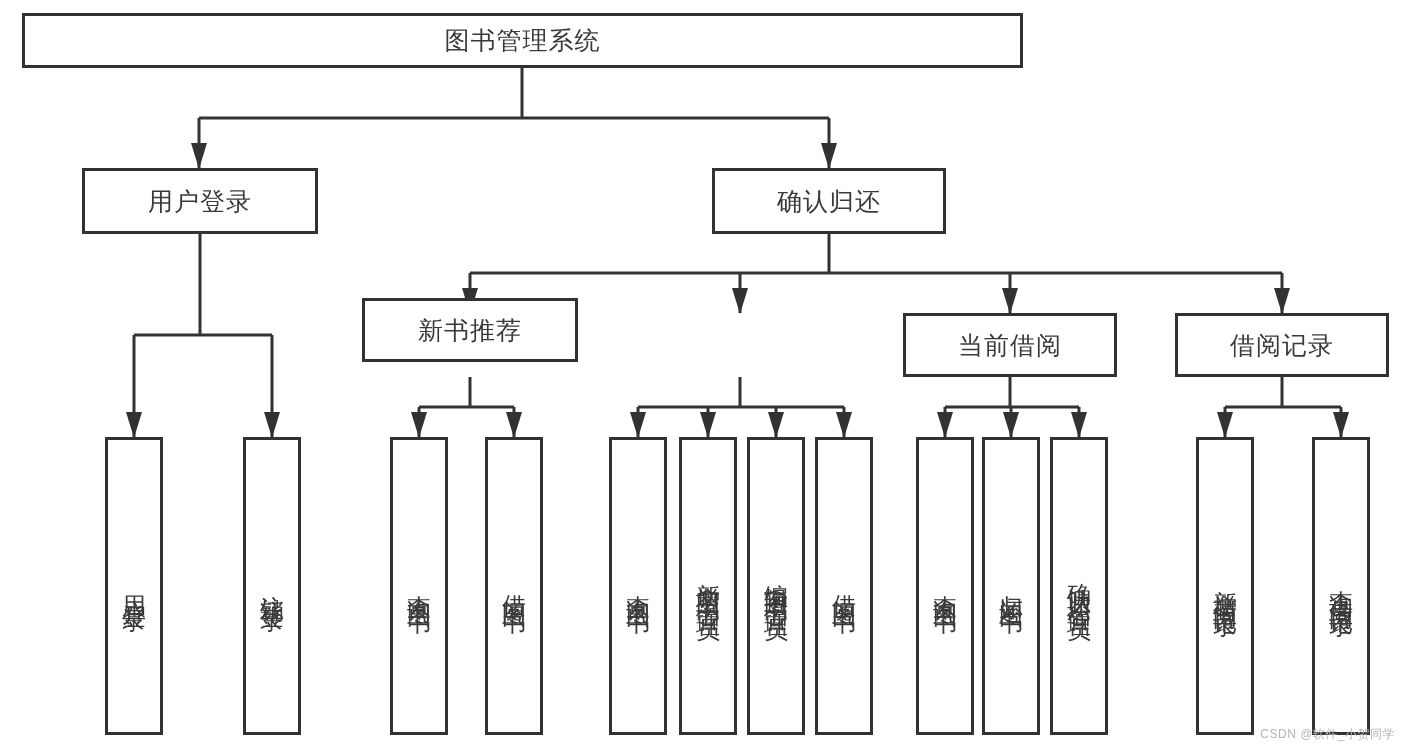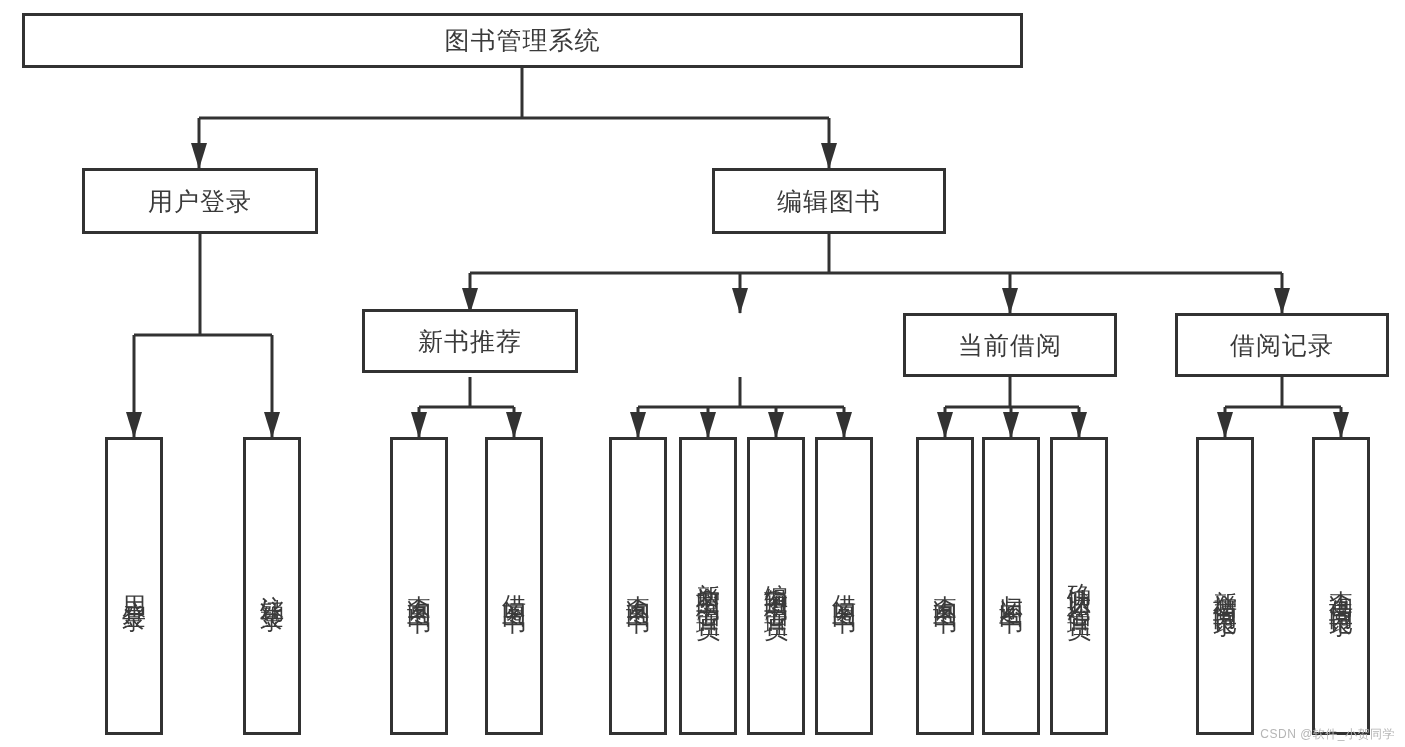--- a/index.html
+++ b/index.html
@@ -115,23 +115,23 @@
       <path d="M1282 377 V407"></path>
       <path d="M1225 407 H1341"></path>
       <path d="M1225 407 V437" marker-end="url(#arw)"></path>
       <path d="M1341 407 V437" marker-end="url(#arw)"></path>
     </g>
   </svg>
 
   <div class="node h" style="left:22px;top:13px;width:1001px;height:55px">图书管理系统</div>
 
   <div class="node h" style="left:82px;top:168px;width:236px;height:66px">用户登录</div>
-  <div class="node h" style="left:712px;top:168px;width:234px;height:66px">编辑图书</div>
+  <div class="node h" style="left:712px;top:168px;width:234px;height:66px">确认归还</div>
 
-  <div class="node h" style="left:362px;top:309px;width:216px;height:64px">新书推荐</div>
+  <div class="node h" style="left:362px;top:298px;width:216px;height:64px">新书推荐</div>
   <div class="node h" style="left:1175px;top:313px;width:214px;height:64px">借阅记录</div>
   <div class="node h" style="left:903px;top:313px;width:214px;height:64px">当前借阅</div>
 
   <div class="node v" style="left:105px;top:437px;width:58px;height:298px">用户登录</div>
   <div class="node v" style="left:243px;top:437px;width:58px;height:298px">注销登录</div>
 
   <div class="node v" style="left:390px;top:437px;width:58px;height:298px">查询图书</div>
   <div class="node v" style="left:485px;top:437px;width:58px;height:298px">借阅图书</div>
 
   <div class="node v" style="left:609px;top:437px;width:58px;height:298px">查询图书</div>

